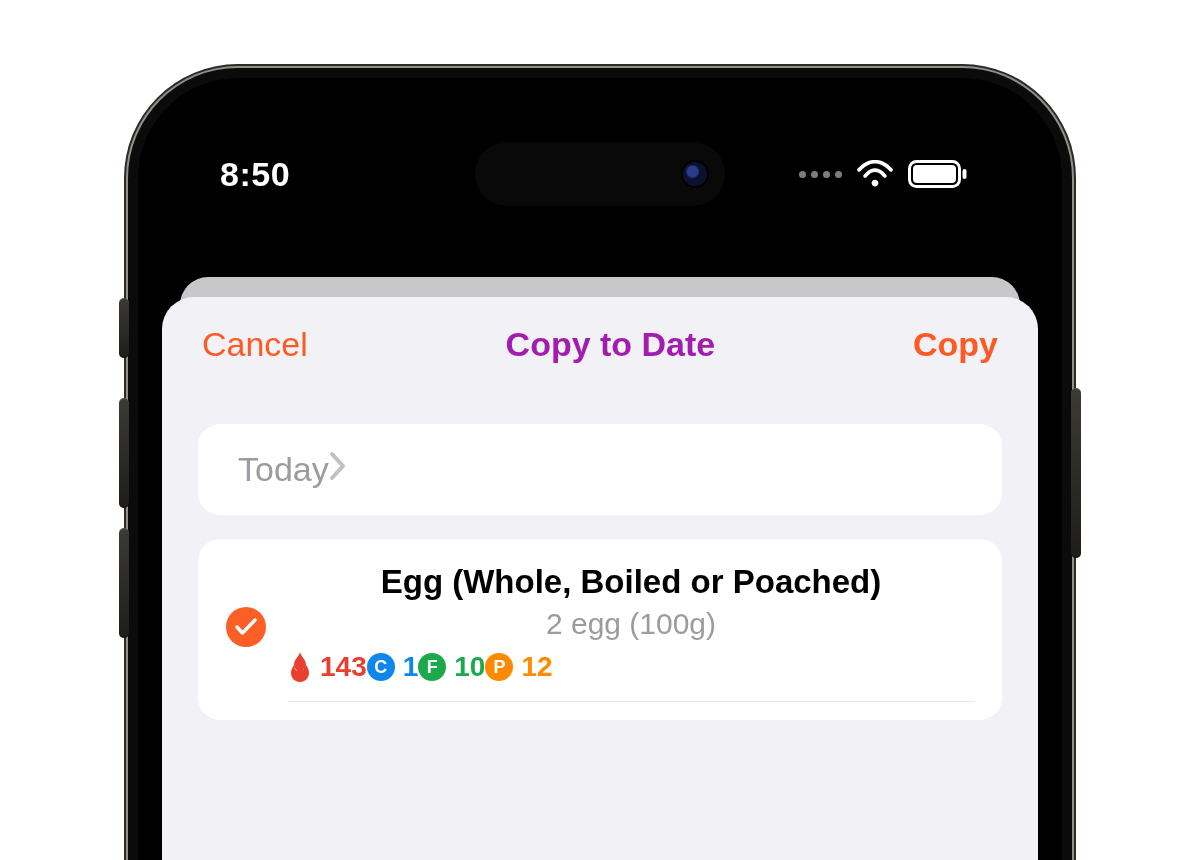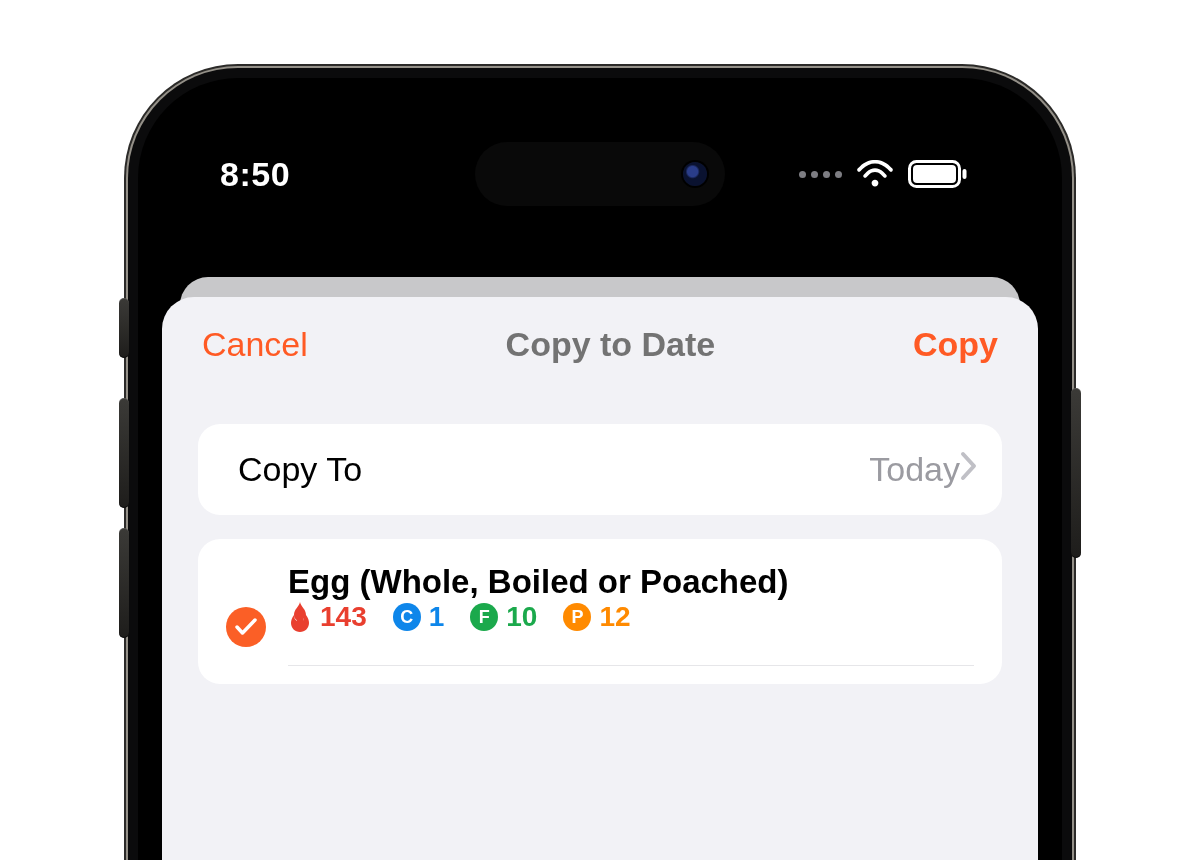--- a/index.html
+++ b/index.html
@@ -84,21 +84,21 @@
       position: absolute;
       top: 195px; left: 0; right: 0; bottom: 0;
       background: #f2f2f6;
       border-radius: 32px 32px 0 0;
     }
     .nav {
       display: flex; align-items: center; justify-content: space-between;
       padding: 28px 40px 0 40px;
     }
     .nav-cancel { color: #ff5a24; font-size: 34px; font-weight: 400; }
-    .nav-title { color: #737373; font-size: 34px; font-weight: 700; }
+    .nav-title { color: #a21caf; font-size: 34px; font-weight: 700; }
     .nav-copy { color: #ff5a24; font-size: 34px; font-weight: 700; }
     .row-card {
       margin: 60px 36px 0 36px;
       background: #fff;
       border-radius: 22px;
       display: flex; align-items: center; justify-content: space-between;
       padding: 26px 24px 26px 40px;
       font-size: 34px;
     }
     .row-label { color: #000; font-weight: 400; }
@@ -118,24 +118,24 @@
     .item {
       display: flex; align-items: flex-start; gap: 22px;
     }
     .check {
       width: 40px; height: 40px; border-radius: 50%;
       background: #fb5f26;
       display: flex; align-items: center; justify-content: center;
       margin-top: 44px;
       flex-shrink: 0;
     }
-    .item-body { flex: 1; }
+    .item-body { flex: 1; text-align: center; }
     .item-title { font-size: 33px; font-weight: 700; color:#000; }
     .item-sub { font-size: 30px; color:#9b9ba1; margin-top: 6px; }
-    .macros { display: flex; gap: 26px; align-items: center; }
+    .macros { display: flex; margin-top: 10px; align-items: center; }
     .macro { display: flex; align-items: center; gap: 8px; }
     .macro-val { font-size: 28px; font-weight: 600; }
     .badge { width: 28px; height: 28px; border-radius: 50%; display:flex; align-items:center; justify-content:center; color:#fff; font-size:18px; font-weight:700; }
     .badge.c { background:#0e86ea; }
     .badge.f { background:#1ba94c; }
     .badge.p { background:#ff8a00; }
     .flame svg { display:block; }
     .cal-val { color:#e93f2f; }
     .c-val { color:#0e86ea; }
     .f-val { color:#1ba94c; }
@@ -181,41 +181,41 @@
 
       <div class="sheet-back"></div>
       <div class="sheet">
         <div class="nav">
           <div class="nav-cancel">Cancel</div>
           <div class="nav-title">Copy to Date</div>
           <div class="nav-copy">Copy</div>
         </div>
 
         <div class="row-card">
-          <div class="row-label">Copy To</div>
           <div class="row-value-wrap">
             <div class="row-value">Today</div>
             <div class="chev">
               <svg width="18" height="30" viewBox="0 0 18 30">
                   <path fill="none" stroke="#c0c0c6" stroke-width="4" stroke-linecap="round" stroke-linejoin="round" d="M3 3l11 12L3 27"></path>
                 </svg>
             </div>
           </div>
         </div>
 
 
         <div class="items-card">
           <div class="item">
             <div class="check">
               <svg width="22" height="18" viewBox="0 0 22 18">
                   <path fill="none" stroke="#fff" stroke-width="3.5" stroke-linecap="round" stroke-linejoin="round" d="M2 9l5.5 6L20 2"></path>
                 </svg>
             </div>
             <div class="item-body">
               <div class="item-title">Egg (Whole, Boiled or Poached)</div>
+              <div class="item-sub">2 egg (100g)</div>
               <div class="macros">
                 <div class="macro">
                   <span class="flame">
                     <svg width="24" height="30" viewBox="0 0 24 30">
                         <path fill="#e93f2f" d="M12 0c1 5 6 7 6 13 0 3-1 5-3 6 1-2 0-4-2-6-1 2-3 3-3 6-2-1-4-3-4-6 0-6 5-8 6-13zm0 30c-5 0-9-4-9-9 0-3 1-5 3-8 0 3 1 5 3 6-1-4 2-7 3-9 1 2 4 5 3 9 2-1 3-3 3-6 2 3 3 5 3 8 0 5-4 9-9 9z"></path>
                       </svg>
                   </span>
                   <span class="macro-val cal-val">143</span>
                 </div>
                 <div class="macro">

